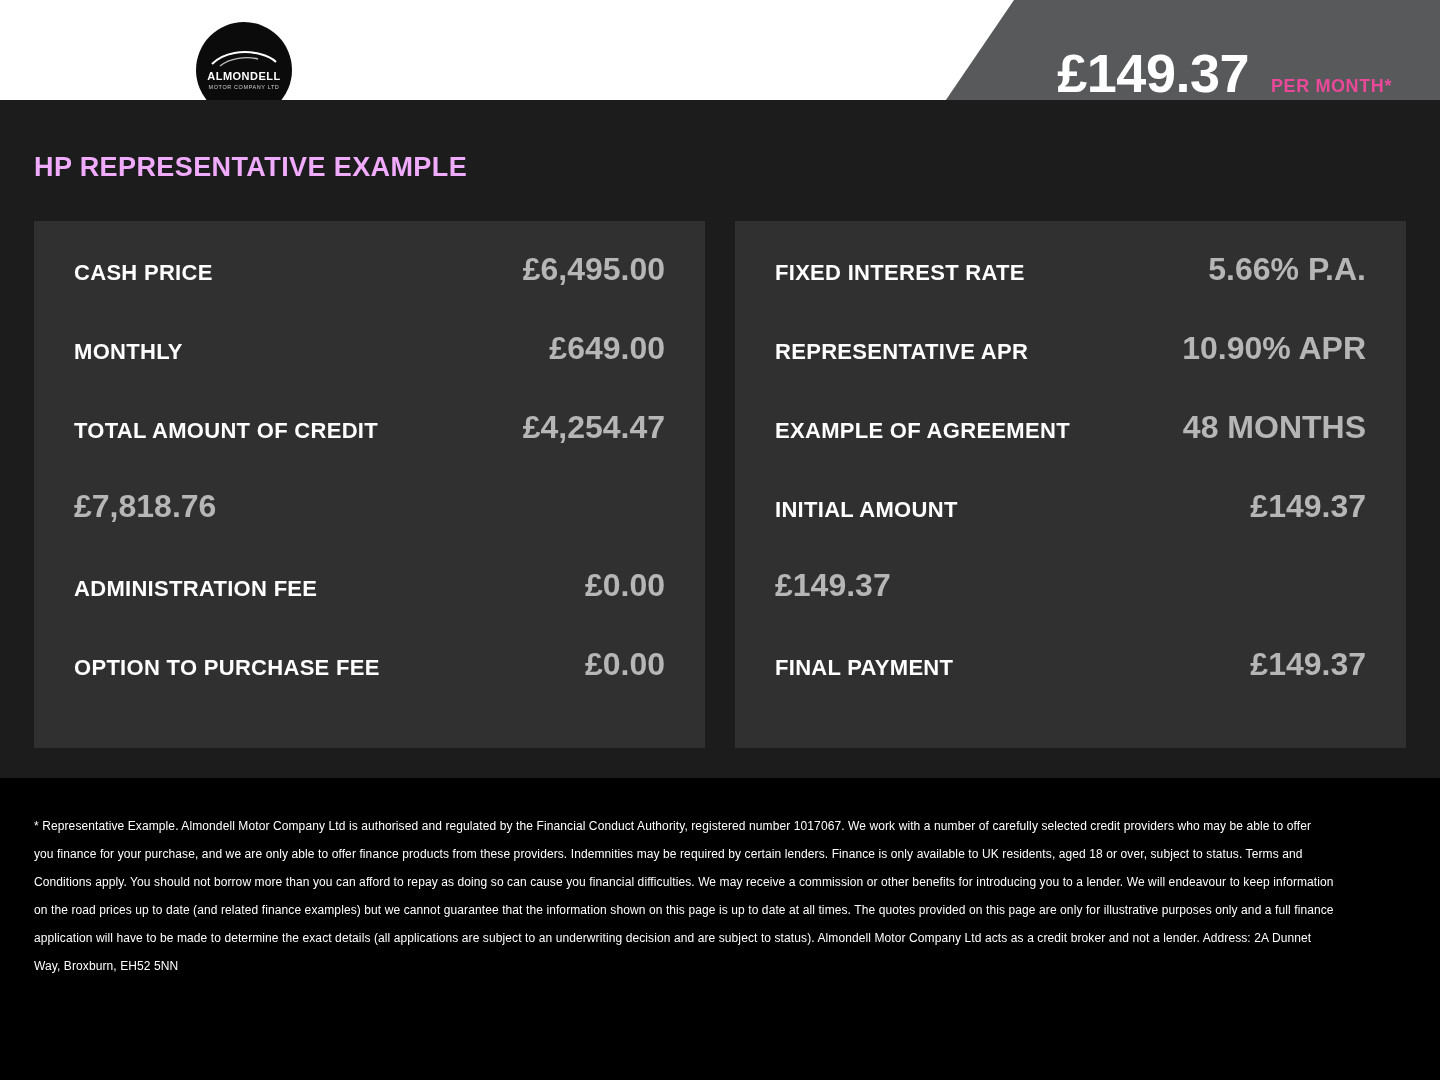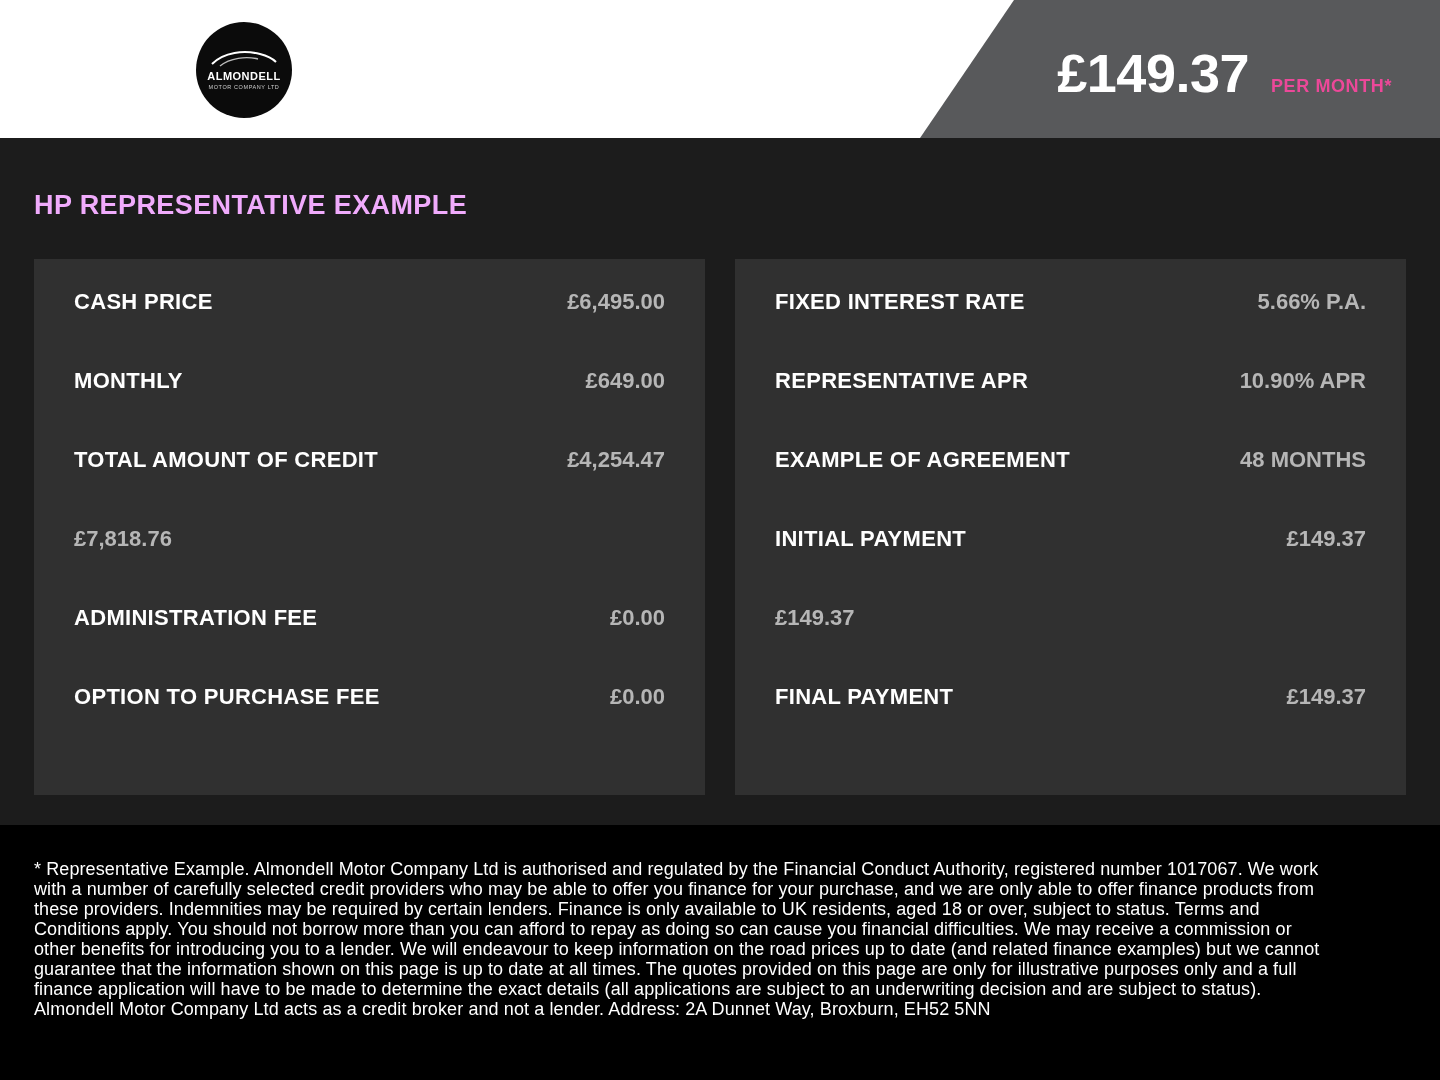--- a/index.html
+++ b/index.html
@@ -12,21 +12,21 @@
     height: 1080px;
     overflow: hidden;
     font-family: "Liberation Sans", sans-serif;
     color: #fff;
   }
 
   
   .header {
     position: relative;
     width: 1440px;
-    height: 138px;
+    height: 100px;
     background: #ffffff;
     overflow: hidden;
   }
   .header-grey {
     position: absolute;
     top: 0;
     right: 0;
     width: 520px;
     height: 138px;
     background: #58595b;
@@ -112,55 +112,55 @@
     padding: 52px 0 0 34px;
   }
   .panels {
     display: flex;
     gap: 30px;
     padding: 38px 34px 0 34px;
   }
   .panel {
     flex: 1;
     background: #303030;
-    padding: 30px 40px 32px 40px;
+    padding: 30px 40px 23px 40px;
     box-sizing: border-box;
   }
   .row {
     display: flex;
     align-items: baseline;
     justify-content: space-between;
     height: 79px;
   }
   .row-label {
     font-size: 22px;
     font-weight: bold;
     letter-spacing: 0.3px;
     color: #ffffff;
     white-space: nowrap;
   }
   .row-value {
-    font-size: 22px;
+    font-size: 32px;
     font-weight: bold;
     color: #b6b6b6;
     white-space: nowrap;
   }
 
   
   .footer {
     width: 1440px;
     background: #000000;
     box-sizing: border-box;
     padding: 34px 34px 20px 34px;
     margin-top: 30px;
   }
   .footer p {
     margin: 0;
-    font-size: 18px;
-    line-height: 20px;
+    font-size: 12px;
+    line-height: 28px;
     color: #ffffff;
     letter-spacing: 0.1px;
     max-width: 1300px;
   }
 </style>
 </head>
 <body>
 
 <div class="header">
   <div class="header-grey"></div>
@@ -219,21 +219,21 @@
       </div>
       <div class="row">
         <div class="row-label">REPRESENTATIVE APR</div>
         <div class="row-value">10.90% APR</div>
       </div>
       <div class="row">
         <div class="row-label">EXAMPLE OF AGREEMENT</div>
         <div class="row-value">48 MONTHS</div>
       </div>
       <div class="row">
-        <div class="row-label">INITIAL PAYMENT</div>
+        <div class="row-label">INITIAL AMOUNT</div>
         <div class="row-value">£149.37</div>
       </div>
       <div class="row">
         <div class="row-value">£149.37</div>
       </div>
       <div class="row">
         <div class="row-label">FINAL PAYMENT</div>
         <div class="row-value">£149.37</div>
       </div>
     </div>

